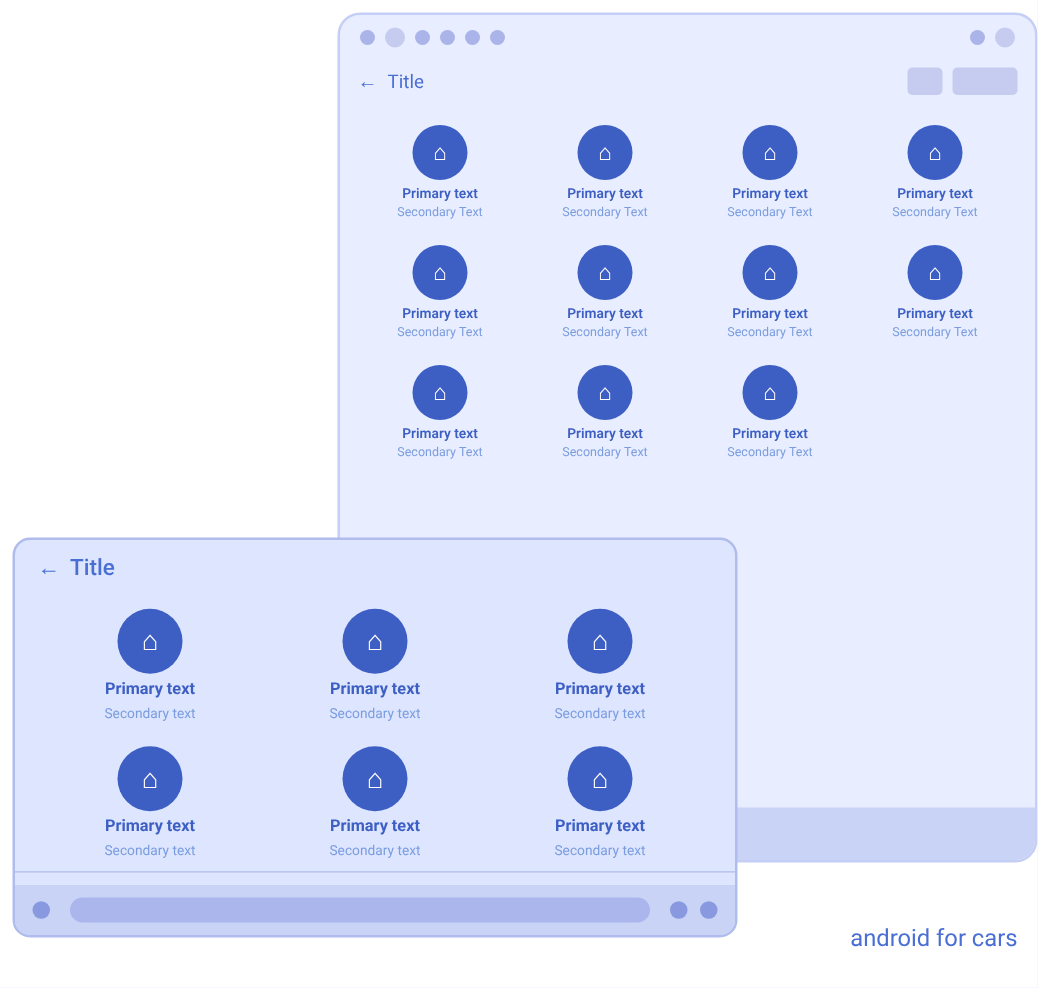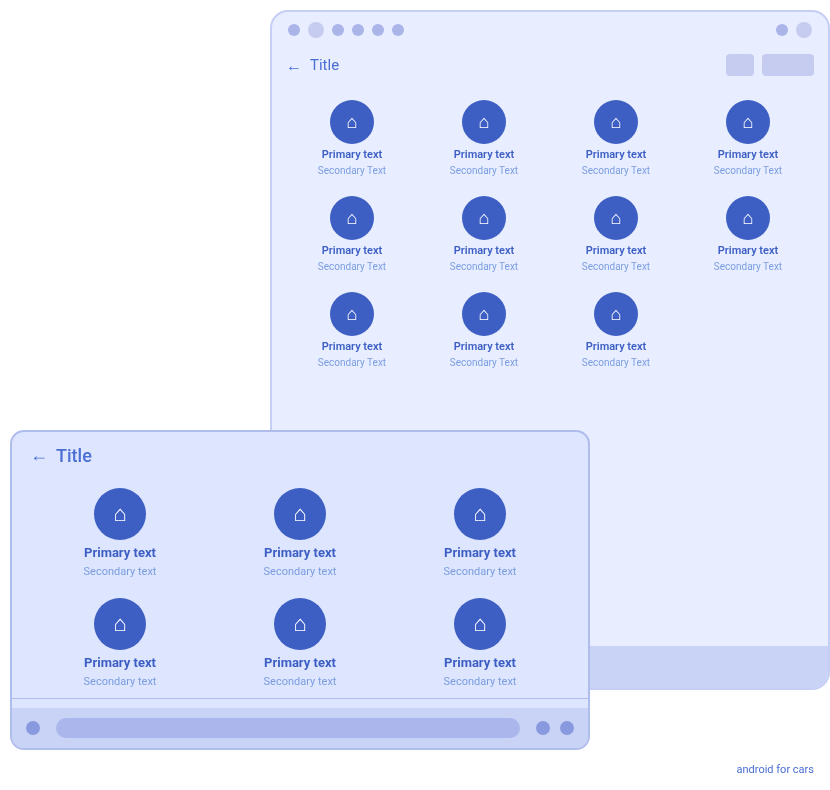--- a/index.html
+++ b/index.html
@@ -199,23 +199,23 @@
       flex: 1;
       height: 20px;
       background: #aab6ec;
       border-radius: 10px;
       margin: 0 6px;
     }
 
     
     .android-label {
       position: absolute;
-      bottom: 14px;
+      bottom: 28px;
       right: 16px;
-      font-size: 11px;
+      font-size: 19px;
       color: #4a6fd4;
     }
 
     
     .phone-bottom-bar {
       position: absolute;
       bottom: 0;
       left: 0;
       right: 0;
       height: 42px;

